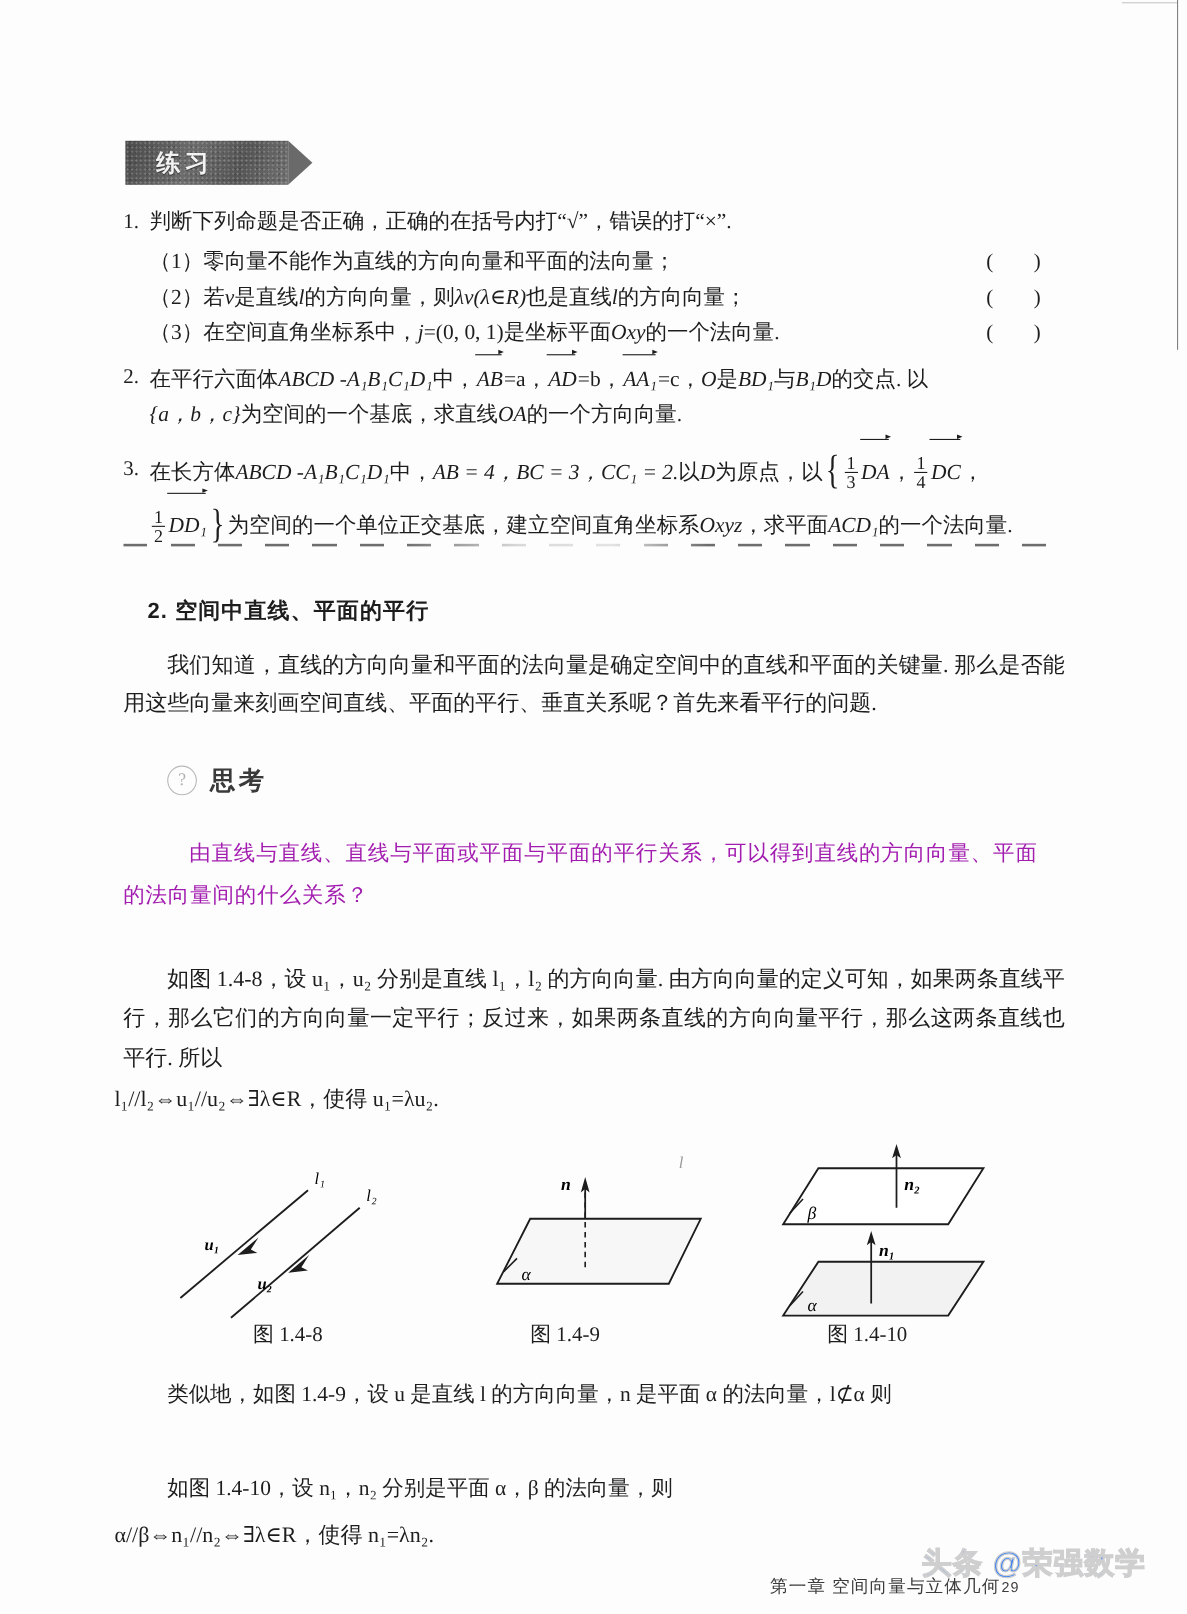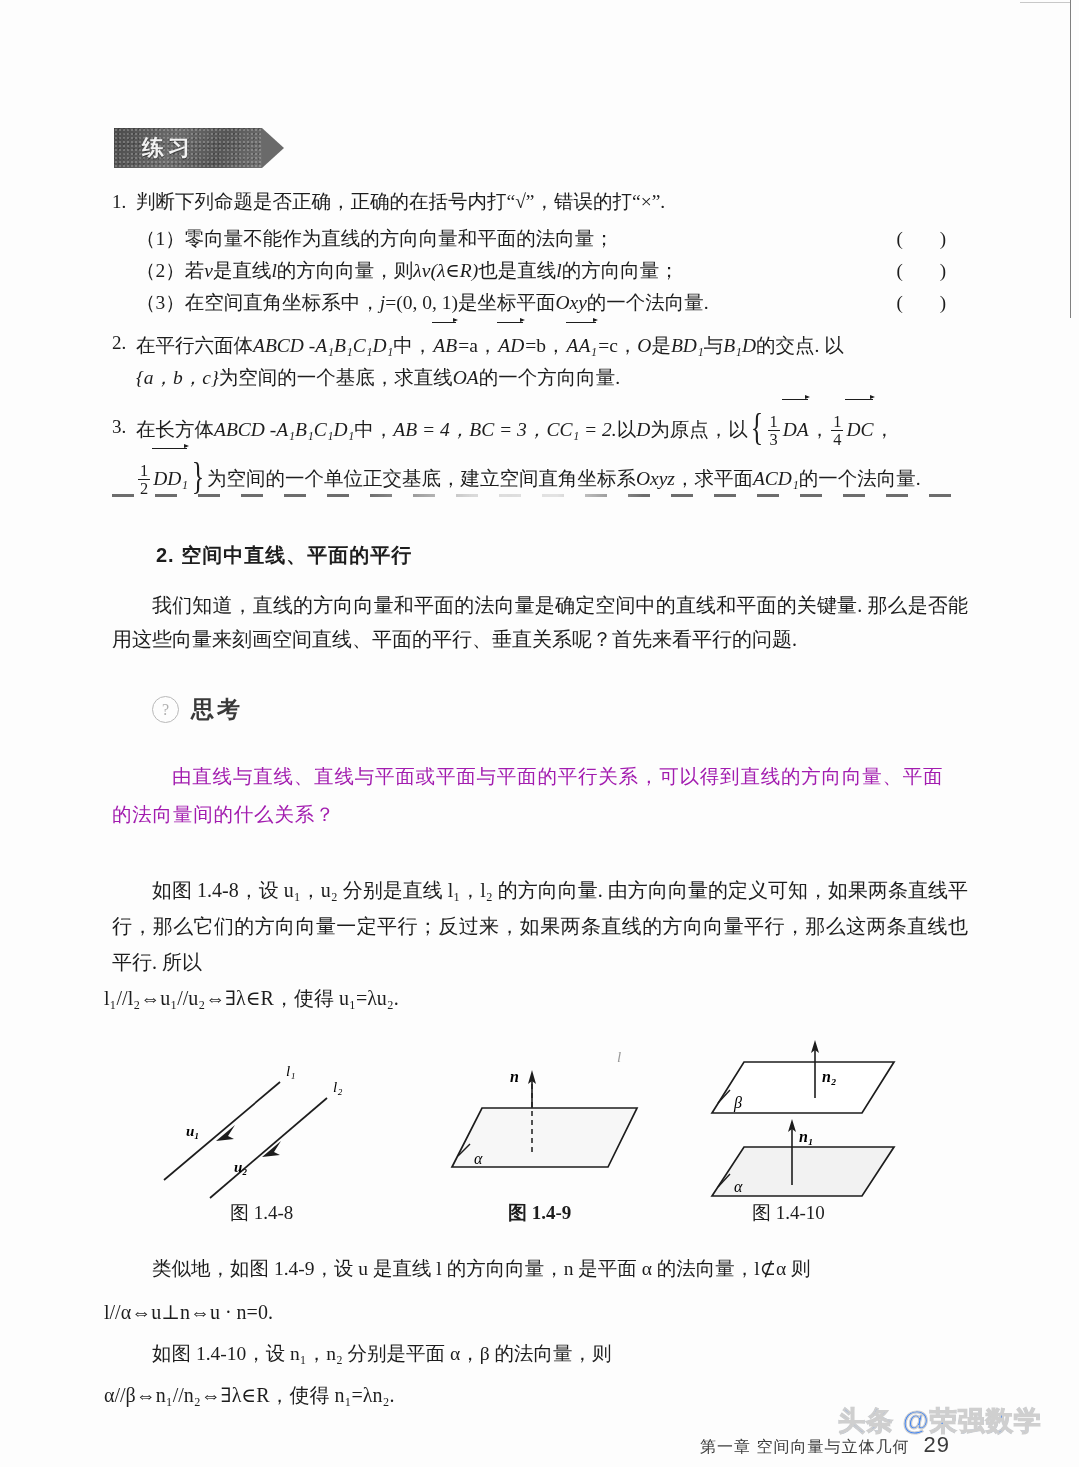--- a/index.html
+++ b/index.html
@@ -183,21 +183,21 @@
   .separator.fade {
     -webkit-mask-image: linear-gradient(to right,
        #000 0%, #000 30%, rgba(0,0,0,.25) 42%, rgba(0,0,0,.18) 52%, #000 62%, #000 100%);
             mask-image: linear-gradient(to right,
        #000 0%, #000 30%, rgba(0,0,0,.25) 42%, rgba(0,0,0,.18) 52%, #000 62%, #000 100%);
   }
 
   
   .section-head {
     position: absolute;
-    left: 156px;
+    left: 134px;
     top: 542px;
     font-family: "Liberation Sans", sans-serif;
     font-size: 20px;
     font-weight: 700;
     letter-spacing: 1px;
   }
   .section-para {
     position: absolute;
     left: 112px;
     top: 588px;
@@ -286,21 +286,21 @@
   .captions {
     position: absolute;
     left: 112px;
     top: 1200px;
     width: 856px;
     height: 30px;
     font-size: 19px;
   }
   .caption { position: absolute; top: 0; }
   .cap-1 { left: 118px; }
-  .cap-2 { left: 396px; font-weight: bold; }
+  .cap-2 { left: 370px; }
   .cap-3 { left: 640px; }
 
   
   .tail-para-1 {
     position: absolute;
     left: 112px;
     top: 1252px;
     width: 856px;
     font-size: 19.5px;
     line-height: 34px;
@@ -322,24 +322,24 @@
   
   .footer {
     position: absolute;
     left: 700px;
     top: 1432px;
     font-family: "Liberation Sans", sans-serif;
     font-size: 16px;
     color: #3b3b3b;
     letter-spacing: 1px;
     display: flex;
-    align-items: flex-end;
-    gap: 14px;
-  }
-  .footer-page { font-size: 22px; }
+    align-items: center;
+    gap: 1px;
+  }
+  .footer-page { font-size: 13px; }
 
   .watermark {
     position: absolute;
     left: 838px;
     top: 1403px;
     font-family: "Liberation Sans", sans-serif;
     font-size: 27px;
     font-weight: 700;
     color: #3b82f6;
     letter-spacing: 1px;
@@ -470,21 +470,20 @@
     </div>
   </div>
 
   <div class="captions">
     <span class="caption cap-1">图 1.4-8</span>
     <span class="caption cap-2">图 1.4-9</span>
     <span class="caption cap-3">图 1.4-10</span>
   </div>
 
   <div class="tail-para-1">类似地，如图 1.4-9，设 u 是直线 l 的方向向量，n 是平面 α 的法向量，l⊄α 则</div>
-  <div class="formula formula-2">l//α⇔u⊥n⇔u · n=0.</div>
   <div class="tail-para-2">如图 1.4-10，设 n₁，n₂ 分别是平面 α，β 的法向量，则</div>
   <div class="formula formula-3">α//β⇔n₁//n₂⇔∃λ∈R，使得 n₁=λn₂.</div>
 
   <div class="footer">
     <span>第一章  空间向量与立体几何</span>
     <span class="footer-page">29</span>
   </div>
 
   <div class="watermark">头条 @荣强数学</div>
 

